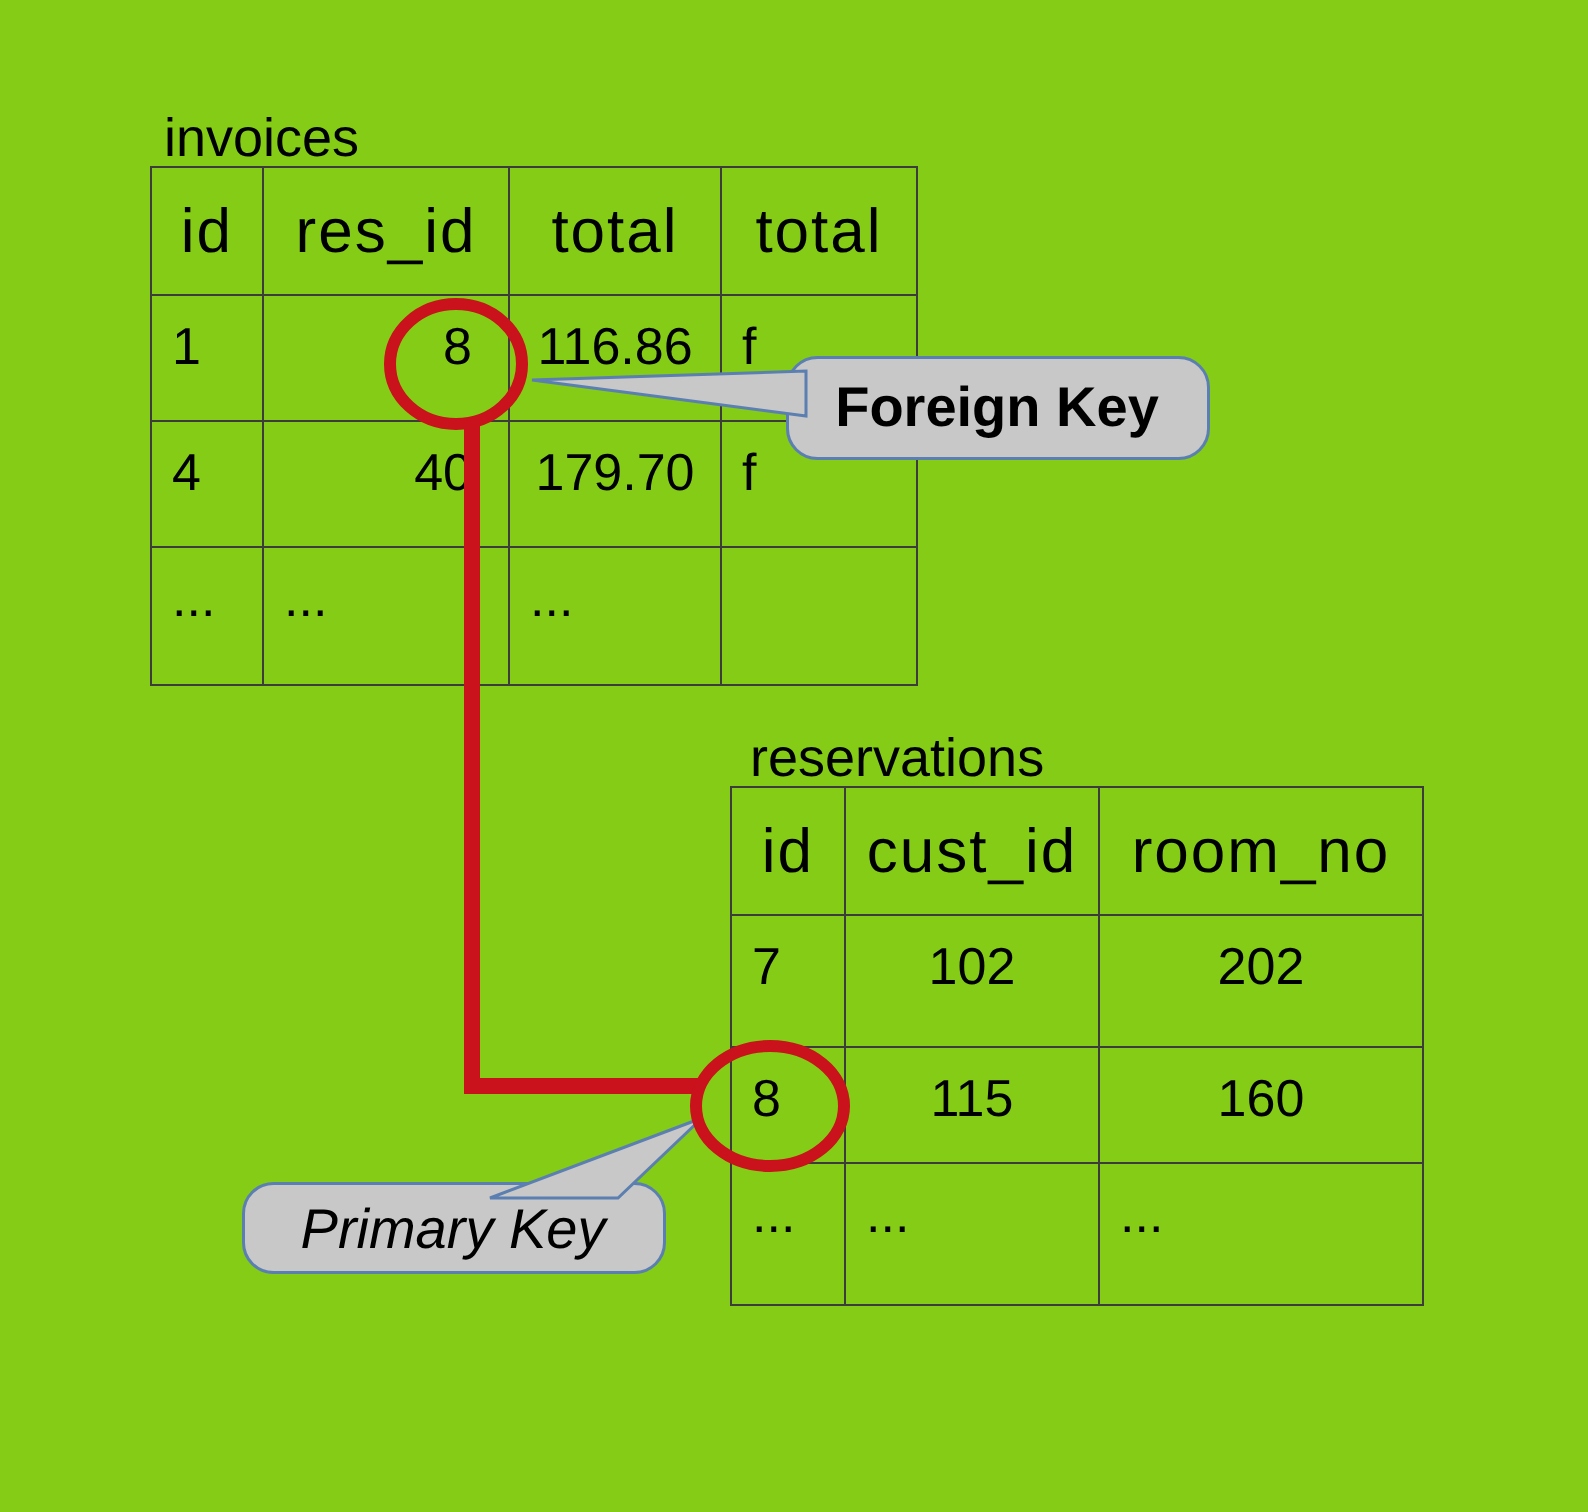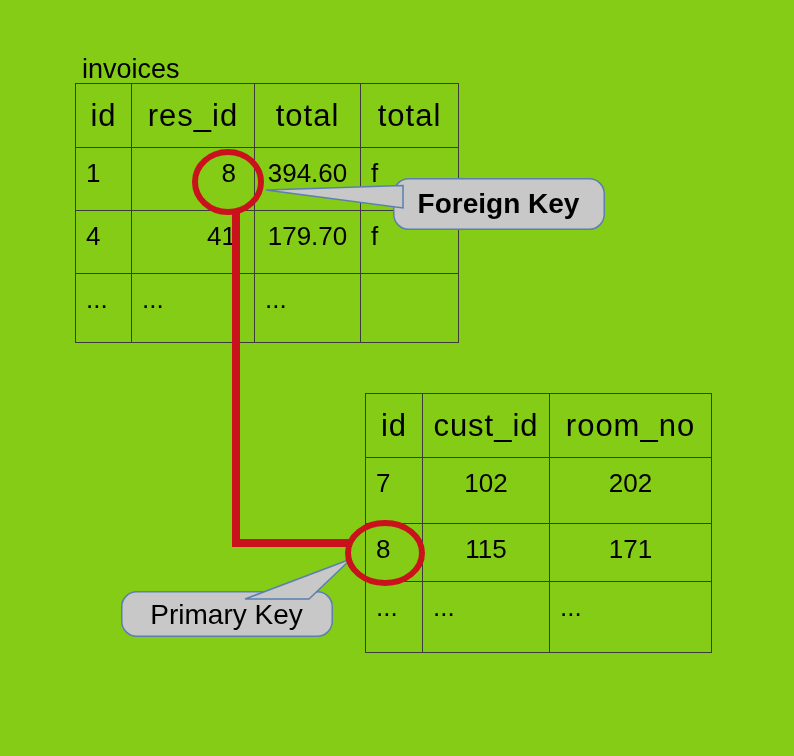--- a/index.html
+++ b/index.html
@@ -52,38 +52,39 @@
         <th>id</th>
         <th>res_id</th>
         <th>total</th>
         <th>total</th>
       </tr>
     </thead>
     <tbody>
       <tr style="height:63px">
         <td class="al">1</td>
         <td class="ar">8</td>
-        <td class="ac">394.60</td>
+        <td class="ac">116.86</td>
         <td class="al">f</td>
       </tr>
       <tr style="height:63px">
         <td class="al">4</td>
-        <td class="ar">41</td>
+        <td class="ar">40</td>
         <td class="ac">179.70</td>
         <td class="al">f</td>
       </tr>
       <tr style="height:69px">
         <td class="al">...</td>
         <td class="al">...</td>
         <td class="al">...</td>
         <td class="al"></td>
       </tr>
     </tbody>
   </table>
 
+  <div class="tbl-label" style="left:375px;top:365px;">reservations</div>
 
   <table class="tbl" style="left:365px;top:393px;width:346px;">
     <colgroup>
       <col style="width:57px">
         <col style="width:127px">
         <col style="width:162px">
     </colgroup>
     <thead>
       <tr style="height:64px">
         <th>id</th>
@@ -93,21 +94,21 @@
     </thead>
     <tbody>
       <tr style="height:66px">
         <td class="al">7</td>
         <td class="ac">102</td>
         <td class="ac">202</td>
       </tr>
       <tr style="height:58px">
         <td class="al">8</td>
         <td class="ac">115</td>
-        <td class="ac">171</td>
+        <td class="ac">160</td>
       </tr>
       <tr style="height:71px">
         <td class="al">...</td>
         <td class="al">...</td>
         <td class="al">...</td>
       </tr>
     </tbody>
   </table>
 
   <svg class="overlay" width="794" height="756" viewBox="0 0 794 756">
@@ -121,15 +122,15 @@
       <rect x="121.75" y="591.75" width="210.5" height="44.5" rx="15" fill="var(--callout-fill)" stroke="var(--callout-border)" stroke-width="1.5"></rect>
       <path d="M 351 559 L 245 599 L 309 599 Z" fill="var(--callout-fill)" stroke="var(--callout-border)" stroke-width="1.5"></path>
     </g>
 
     <ellipse cx="228" cy="182" rx="33" ry="30" fill="none" stroke="var(--red)" stroke-width="6"></ellipse>
     <polyline points="236,209 236,543 350,543" fill="none" stroke="var(--red)" stroke-width="8" stroke-linejoin="miter" stroke-linecap="butt"></polyline>
     <ellipse cx="385" cy="553" rx="37" ry="30" fill="none" stroke="var(--red)" stroke-width="6"></ellipse>
   </svg>
 
   <div class="callout-label" style="left:393px;top:178px;width:211px;height:51px;font-weight:bold;">Foreign Key</div>
-  <div class="callout-label" style="left:121px;top:592px;width:211px;height:45px;">Primary Key</div>
+  <div class="callout-label" style="left:121px;top:592px;width:211px;height:45px;font-style:italic;">Primary Key</div>
 
 </div>
 
 </body></html>

